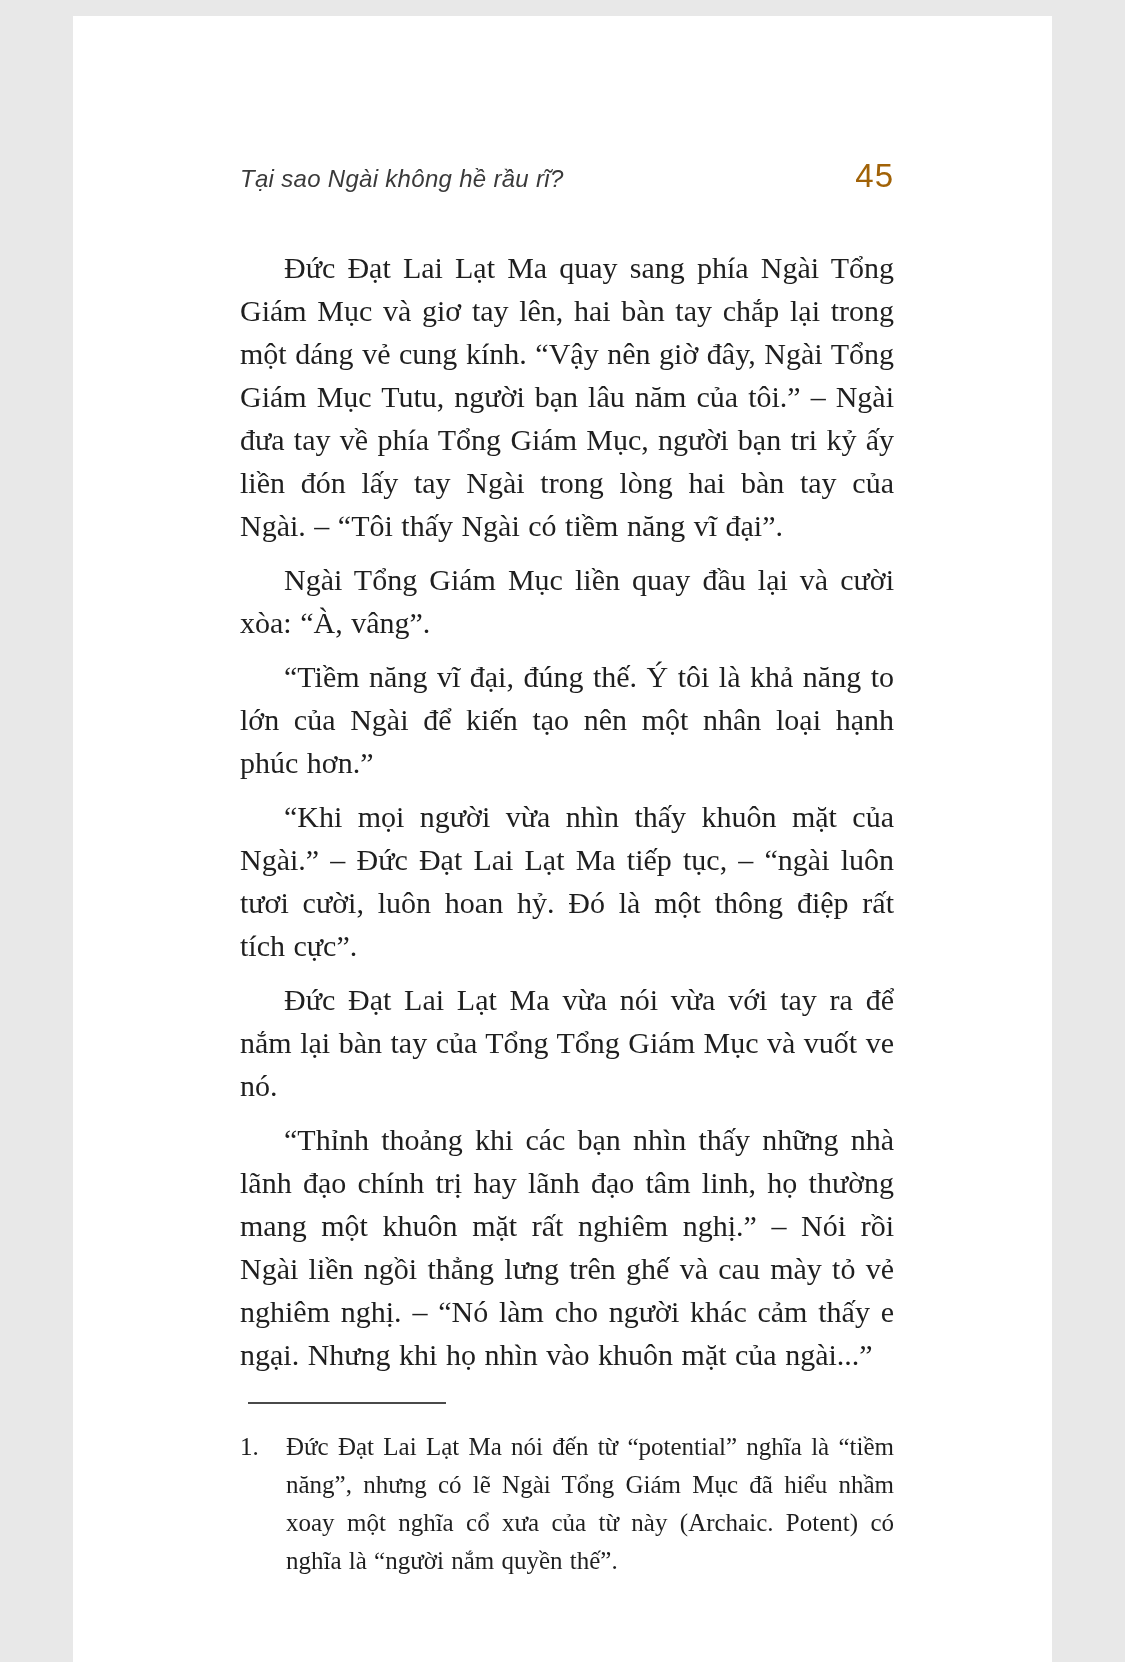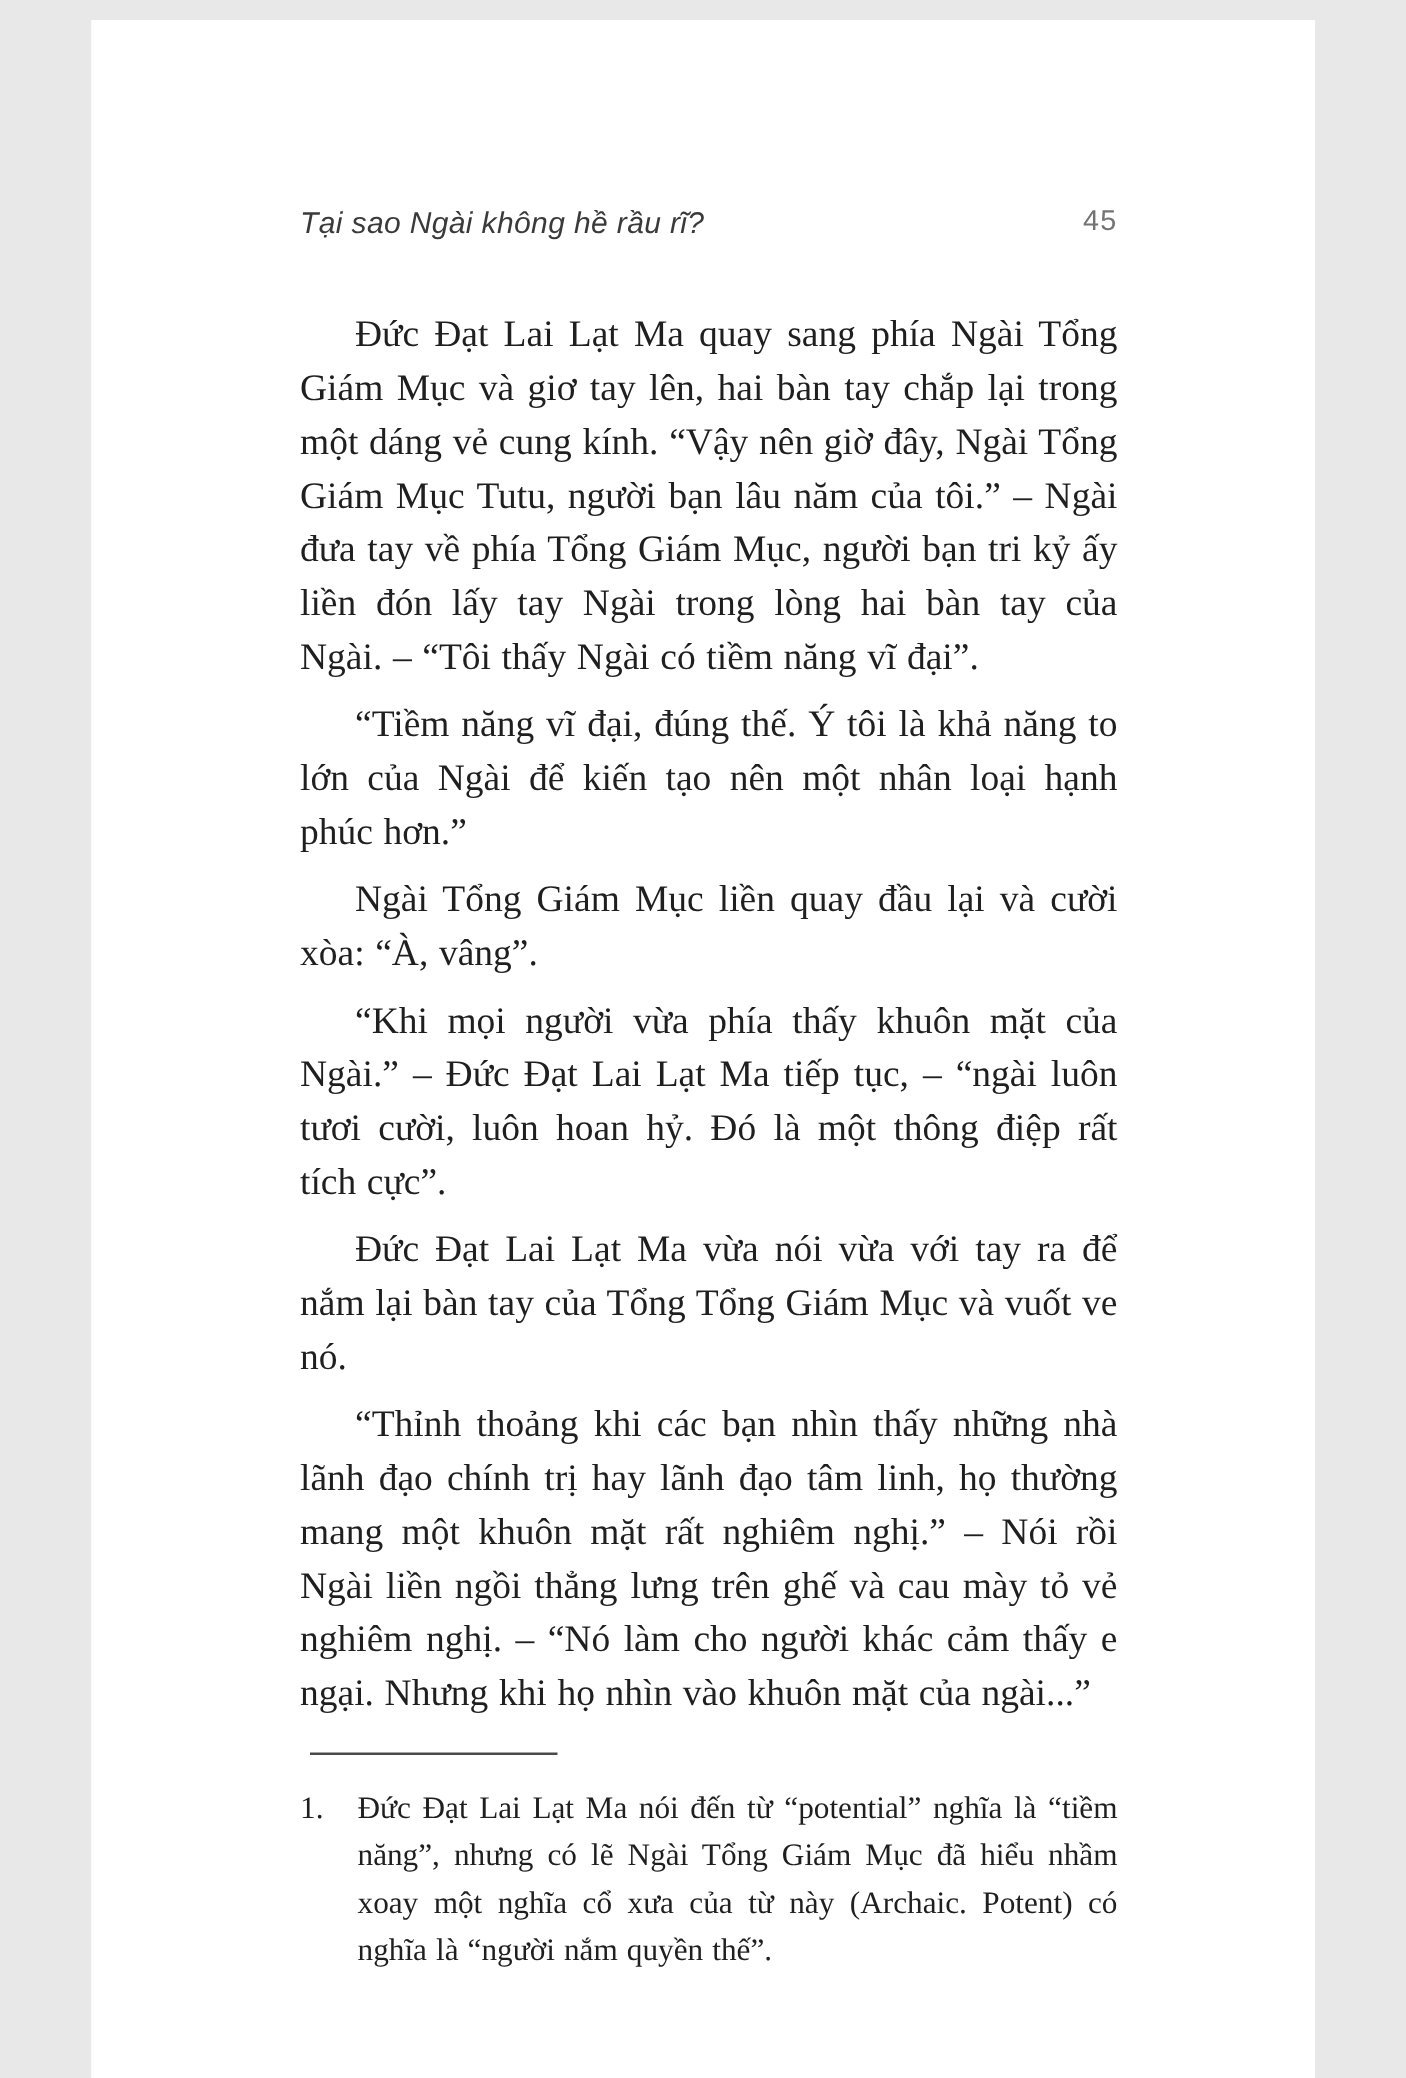--- a/index.html
+++ b/index.html
@@ -24,23 +24,23 @@
     font-family: "Liberation Sans", sans-serif;
   }
   .running-title {
     font-style: italic;
     font-size: 24px;
     line-height: 34px;
     color: #3a3a3a;
     letter-spacing: 0.3px;
   }
   .page-number {
-    font-size: 23px;
+    font-size: 33px;
     line-height: 36px;
-    color: #737373;
+    color: #a16207;
     letter-spacing: 1px;
     margin-top: -4px;
   }
   .body-text {
     margin-top: 50px;
     font-size: 30px;
     line-height: 43px;
     text-align: justify;
   }
   .body-text p {
@@ -86,25 +86,25 @@
       <div class="running-title">Tại sao Ngài không hề rầu rĩ?</div>
       <div class="page-number">45</div>
     </div>
 
     <div class="body-text">
 
 
       <p class="indent">Đức Đạt Lai Lạt Ma quay sang phía Ngài Tổng Giám Mục và giơ tay lên, hai bàn tay chắp lại trong một dáng vẻ cung kính. “Vậy nên giờ đây, Ngài Tổng Giám Mục Tutu, người bạn lâu năm của tôi.” – Ngài đưa tay về phía Tổng Giám Mục, người bạn tri kỷ ấy liền đón lấy tay Ngài trong lòng hai bàn tay của Ngài. – “Tôi thấy Ngài có tiềm năng vĩ đại”.</p>
 
 
+      <p class="indent">Ngài Tổng Giám Mục liền quay đầu lại và cười xòa: “À, vâng”.</p>
+
       <p class="indent">“Tiềm năng vĩ đại, đúng thế. Ý tôi là khả năng to lớn của Ngài để kiến tạo nên một nhân loại hạnh phúc hơn.”</p>
 
-      <p class="indent">Ngài Tổng Giám Mục liền quay đầu lại và cười xòa: “À, vâng”.</p>
-
-      <p class="indent">“Khi mọi người vừa phía thấy khuôn mặt của Ngài.” – Đức Đạt Lai Lạt Ma tiếp tục, – “ngài luôn tươi cười, luôn hoan hỷ. Đó là một thông điệp rất tích cực”.</p>
+      <p class="indent">“Khi mọi người vừa nhìn thấy khuôn mặt của Ngài.” – Đức Đạt Lai Lạt Ma tiếp tục, – “ngài luôn tươi cười, luôn hoan hỷ. Đó là một thông điệp rất tích cực”.</p>
 
       <p class="indent">Đức Đạt Lai Lạt Ma vừa nói vừa với tay ra để nắm lại bàn tay của Tổng Tổng Giám Mục và vuốt ve nó.</p>
 
       <p class="indent">“Thỉnh thoảng khi các bạn nhìn thấy những nhà lãnh đạo chính trị hay lãnh đạo tâm linh, họ thường mang một khuôn mặt rất nghiêm nghị.” – Nói rồi Ngài liền ngồi thẳng lưng trên ghế và cau mày tỏ vẻ nghiêm nghị. – “Nó làm cho người khác cảm thấy e ngại. Nhưng khi họ nhìn vào khuôn mặt của ngài...”</p>
     </div>
 
     <div class="footnote-divider"></div>
 
     <div class="footnote">
       <div class="fn-marker">1.</div>

